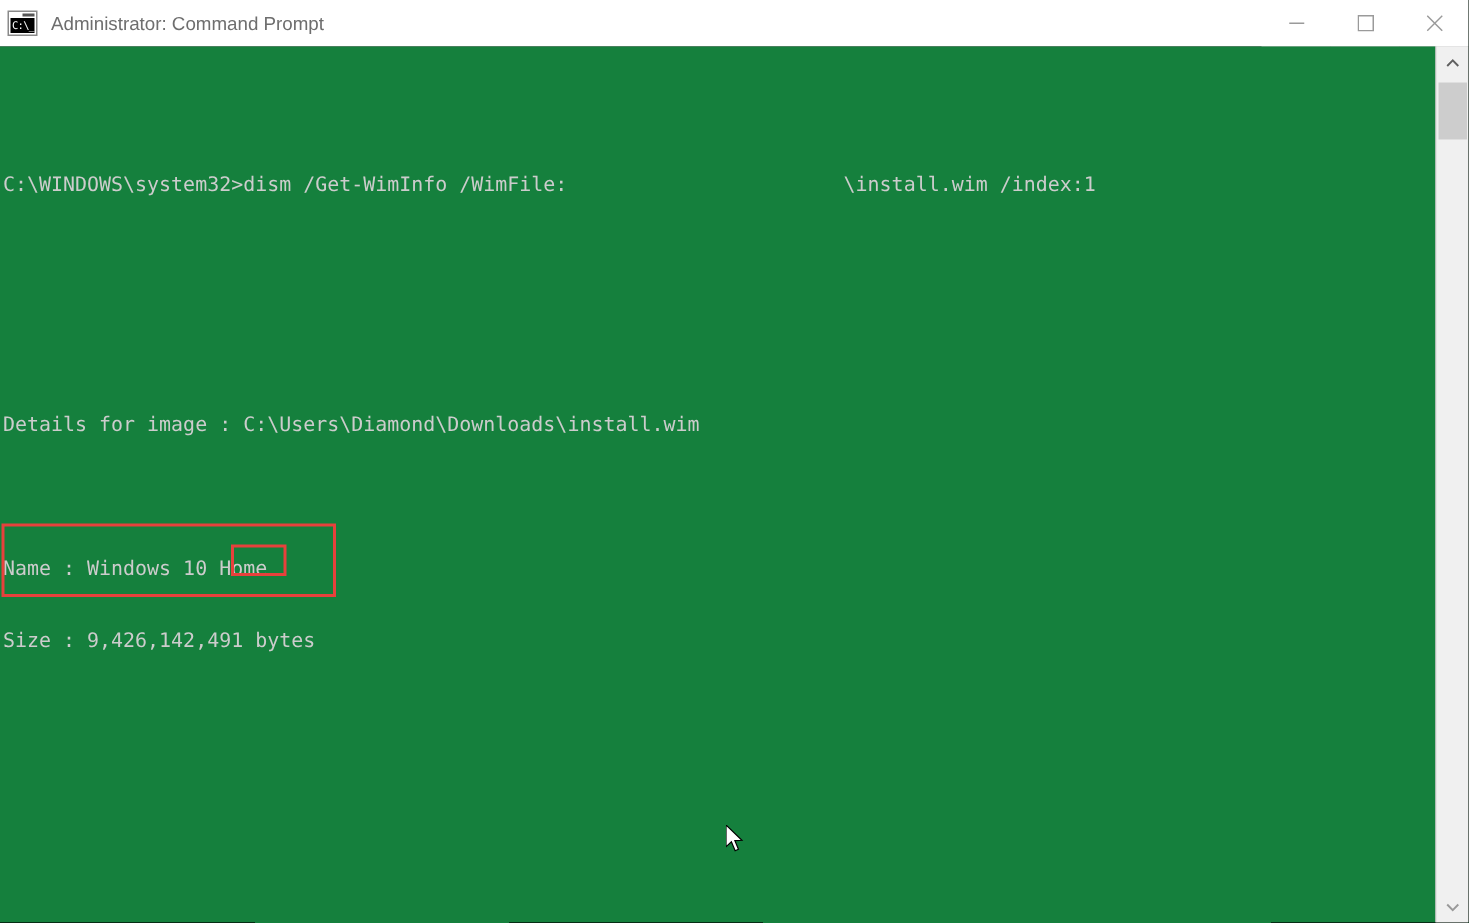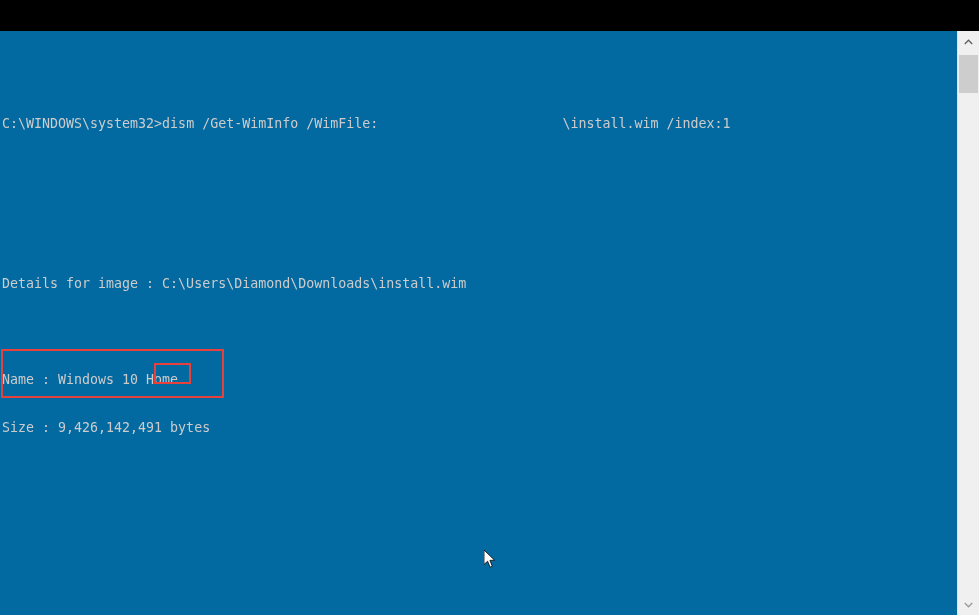--- a/index.html
+++ b/index.html
@@ -91,21 +91,21 @@
     background: #ffffff;
   }
   .winbtn svg { display: block; }
 
   
   .console {
     position: absolute;
     left: 0; top: 31px;
     width: 957px;
     height: 584px;
-    background: #0369a1;
+    background: #15803d;
     color: #cccccc;
     font-family: "DejaVu Sans Mono", "Liberation Mono", monospace;
     font-size: 13.3px;
     line-height: 16px;
     white-space: pre;
     overflow: hidden;
     padding: 0;
   }
   .console-inner {
     position: relative;
@@ -189,20 +189,47 @@
     width: 21px;
     bottom: 21px;
     background: #f0f0f0;
   }
 </style>
 </head>
 <body>
 
 <div class="window">
 
+  <div class="titlebar">
+    <div class="title-icon">
+      <div class="ico-head">
+        <div class="ico-dots"></div>
+      </div>
+      <div class="ico-body">C:\_</div>
+    </div>
+    <div class="title-text">Administrator: Command Prompt</div>
+    <div class="winbtns">
+      <div class="winbtn">
+        <svg width="11" height="11" viewBox="0 0 11 11" aria-hidden="true">
+          <line x1="0.5" y1="5.5" x2="10.5" y2="5.5" stroke="#9a9a9a" stroke-width="1"></line>
+        </svg>
+      </div>
+      <div class="winbtn">
+        <svg width="11" height="11" viewBox="0 0 11 11" aria-hidden="true">
+          <rect x="0.5" y="0.5" width="10" height="10" fill="none" stroke="#9a9a9a" stroke-width="1"></rect>
+        </svg>
+      </div>
+      <div class="winbtn">
+        <svg width="11" height="11" viewBox="0 0 11 11" aria-hidden="true">
+          <line x1="0.5" y1="0.5" x2="10.5" y2="10.5" stroke="#9a9a9a" stroke-width="1"></line>
+          <line x1="10.5" y1="0.5" x2="0.5" y2="10.5" stroke="#9a9a9a" stroke-width="1"></line>
+        </svg>
+      </div>
+    </div>
+  </div>
 
   <div class="console">
     <div class="console-inner">
 
       <div class="line"><span>C:\WINDOWS\system32&gt;</span><span>dism /Get-WimInfo /WimFile:</span><span class="redacted">                       </span><span>\install.wim /index:1</span></div>
 
       <div class="line"></div>
       <div class="line"></div>
       <div class="line">Details for image : C:\Users\Diamond\Downloads\install.wim</div>
       <div class="line"></div>

